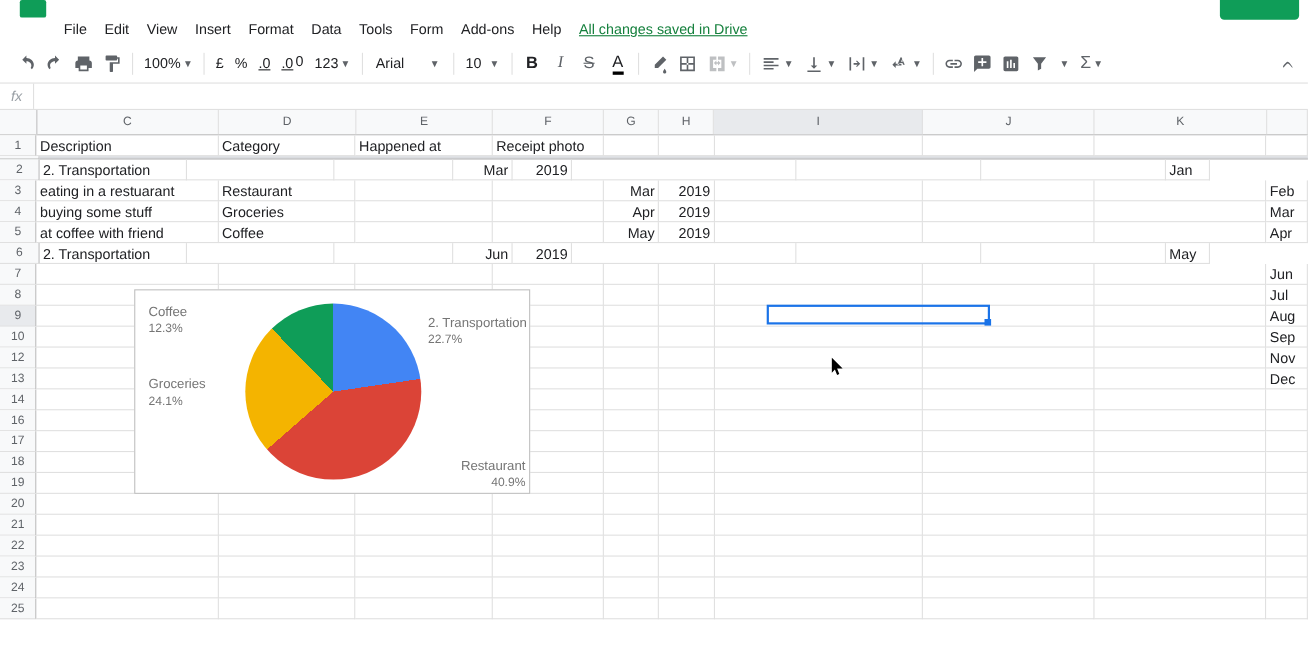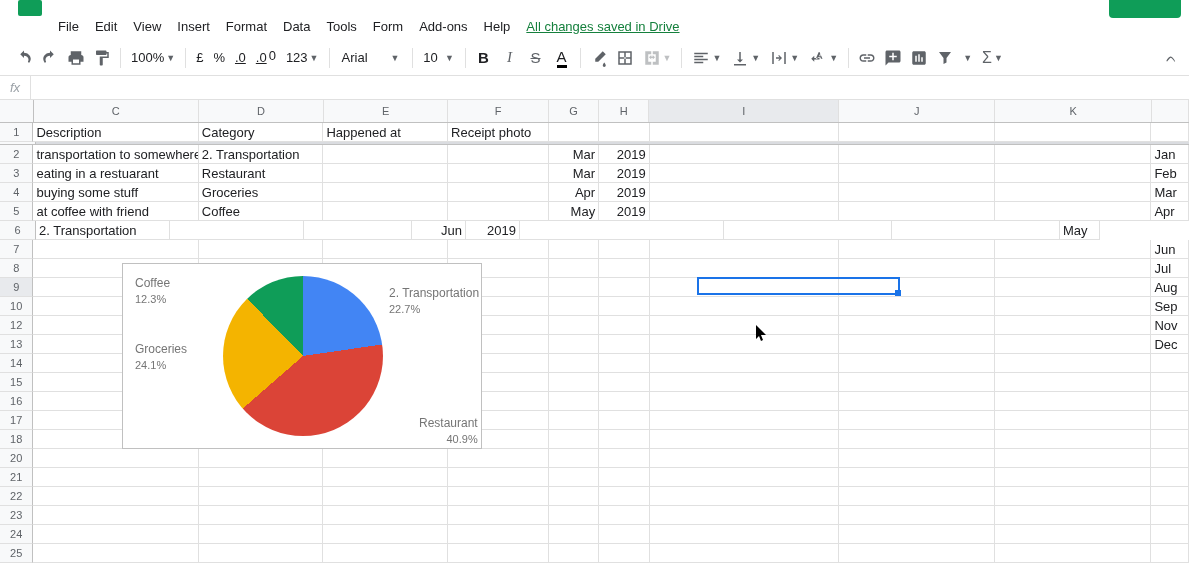--- a/index.html
+++ b/index.html
@@ -233,21 +233,20 @@
         <div class="cell" style="width: 168px;"></div>
         <div class="cell" style="width: 168px;"></div>
         <div class="cell" style="width: 40px;"></div>
       </div>
       <div class="row" style="height: 3px;">
         <div class="rh" style="height: 3px; border-bottom: 1px solid rgb(192, 192, 192);"></div>
         <div style="flex: 1 1 0%; background: rgb(218, 220, 224); border-bottom: 1px solid rgb(192, 192, 192);"></div>
       </div>
       <div class="row">
         <div class="rh">2</div>
-        <div class="cell" style="width: 178px;">transportation to somewhere</div>
         <div class="cell" style="width: 134px;">2. Transportation</div>
         <div class="cell" style="width: 134px;"></div>
         <div class="cell" style="width: 108px;"></div>
         <div class="cell rt" style="width: 54px;">Mar</div>
         <div class="cell rt" style="width: 54px;">2019</div>
         <div class="cell" style="width: 204px;"></div>
         <div class="cell" style="width: 168px;"></div>
         <div class="cell" style="width: 168px;"></div>
         <div class="cell" style="width: 40px;">Jan</div>
       </div>
@@ -387,33 +386,20 @@
         <div class="cell" style="width: 134px;"></div>
         <div class="cell" style="width: 108px;"></div>
         <div class="cell" style="width: 54px;"></div>
         <div class="cell" style="width: 54px;"></div>
         <div class="cell" style="width: 204px;"></div>
         <div class="cell" style="width: 168px;"></div>
         <div class="cell" style="width: 168px;"></div>
         <div class="cell" style="width: 40px;"></div>
       </div>
       <div class="row">
-        <div class="rh">15</div>
-        <div class="cell" style="width: 178px;"></div>
-        <div class="cell" style="width: 134px;"></div>
-        <div class="cell" style="width: 134px;"></div>
-        <div class="cell" style="width: 108px;"></div>
-        <div class="cell" style="width: 54px;"></div>
-        <div class="cell" style="width: 54px;"></div>
-        <div class="cell" style="width: 204px;"></div>
-        <div class="cell" style="width: 168px;"></div>
-        <div class="cell" style="width: 168px;"></div>
-        <div class="cell" style="width: 40px;"></div>
-      </div>
-      <div class="row">
         <div class="rh">16</div>
         <div class="cell" style="width: 178px;"></div>
         <div class="cell" style="width: 134px;"></div>
         <div class="cell" style="width: 134px;"></div>
         <div class="cell" style="width: 108px;"></div>
         <div class="cell" style="width: 54px;"></div>
         <div class="cell" style="width: 54px;"></div>
         <div class="cell" style="width: 204px;"></div>
         <div class="cell" style="width: 168px;"></div>
         <div class="cell" style="width: 168px;"></div>
@@ -427,20 +413,33 @@
         <div class="cell" style="width: 108px;"></div>
         <div class="cell" style="width: 54px;"></div>
         <div class="cell" style="width: 54px;"></div>
         <div class="cell" style="width: 204px;"></div>
         <div class="cell" style="width: 168px;"></div>
         <div class="cell" style="width: 168px;"></div>
         <div class="cell" style="width: 40px;"></div>
       </div>
       <div class="row">
         <div class="rh">18</div>
+        <div class="cell" style="width: 178px;"></div>
+        <div class="cell" style="width: 134px;"></div>
+        <div class="cell" style="width: 134px;"></div>
+        <div class="cell" style="width: 108px;"></div>
+        <div class="cell" style="width: 54px;"></div>
+        <div class="cell" style="width: 54px;"></div>
+        <div class="cell" style="width: 204px;"></div>
+        <div class="cell" style="width: 168px;"></div>
+        <div class="cell" style="width: 168px;"></div>
+        <div class="cell" style="width: 40px;"></div>
+      </div>
+      <div class="row">
+        <div class="rh">19</div>
         <div class="cell" style="width: 178px;"></div>
         <div class="cell" style="width: 134px;"></div>
         <div class="cell" style="width: 134px;"></div>
         <div class="cell" style="width: 108px;"></div>
         <div class="cell" style="width: 54px;"></div>
         <div class="cell" style="width: 54px;"></div>
         <div class="cell" style="width: 204px;"></div>
         <div class="cell" style="width: 168px;"></div>
         <div class="cell" style="width: 168px;"></div>
         <div class="cell" style="width: 40px;"></div>

